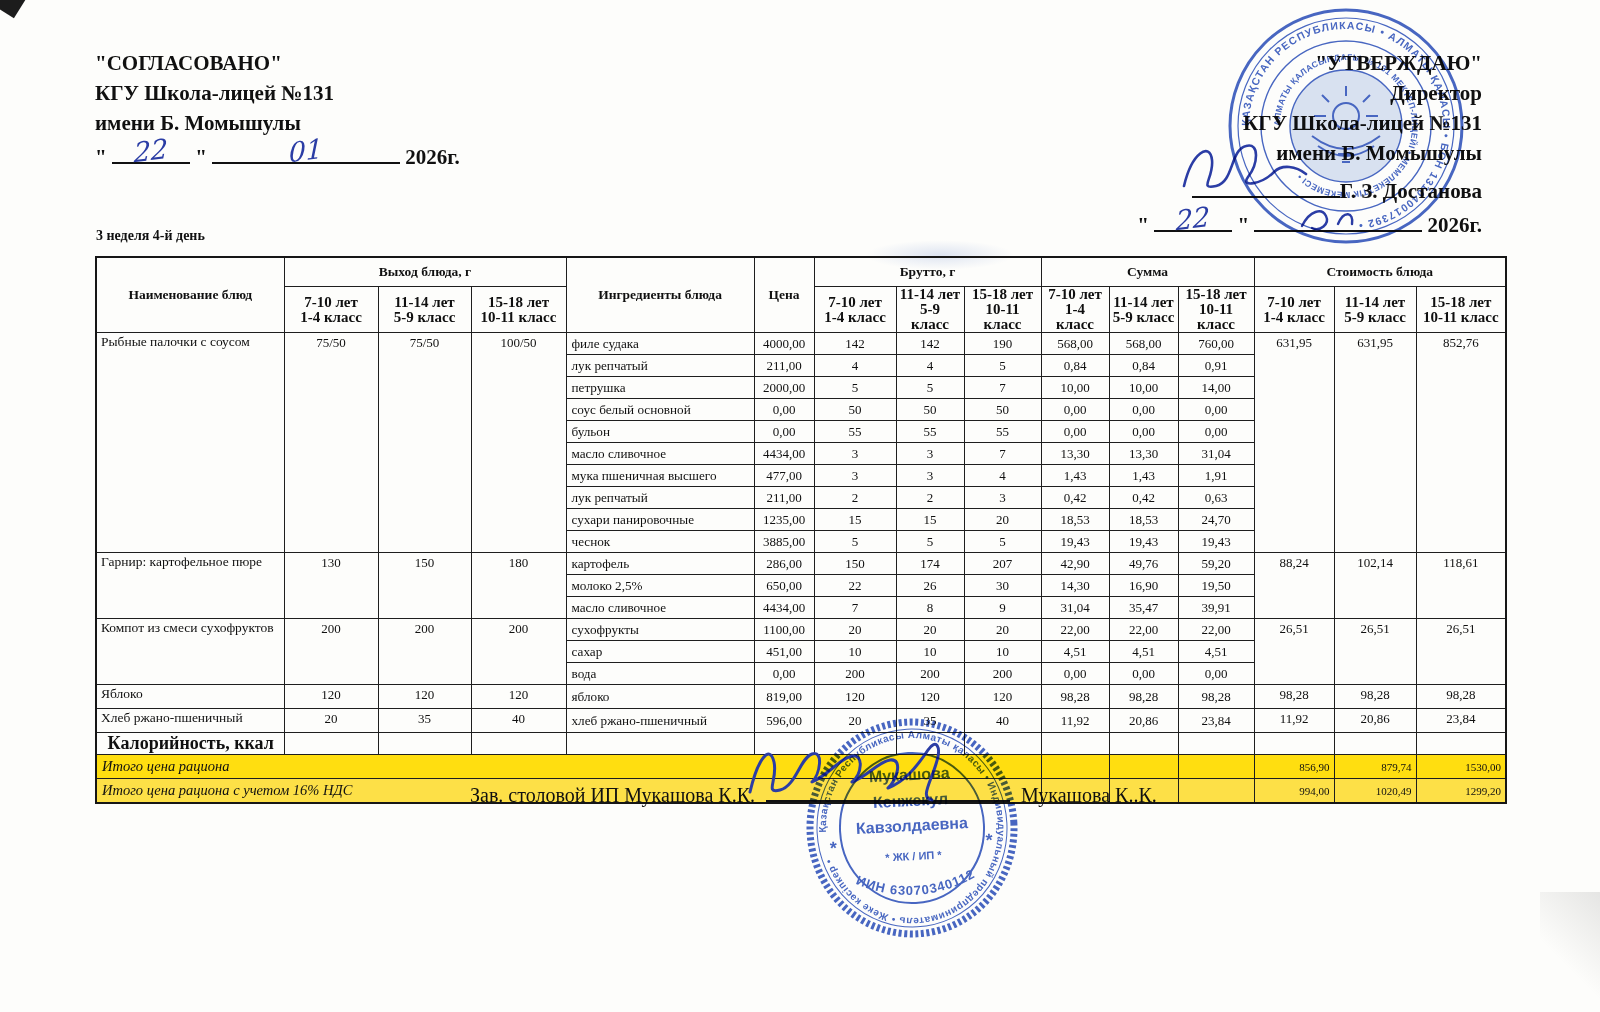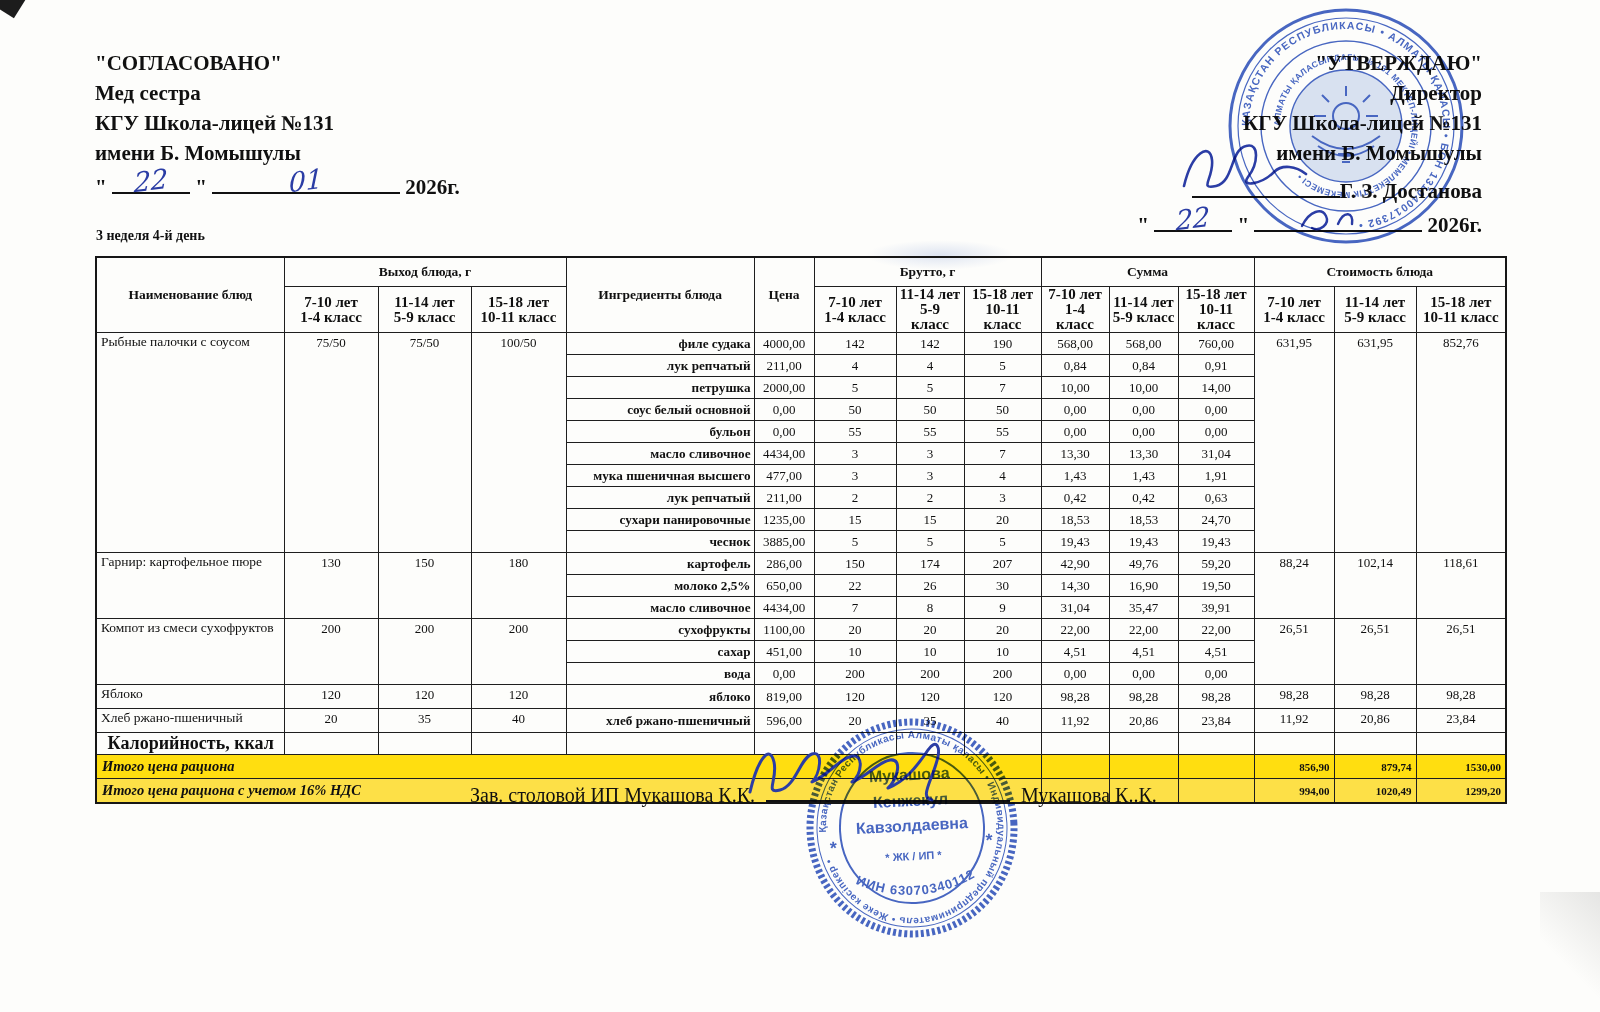--- a/index.html
+++ b/index.html
@@ -41,23 +41,23 @@
     position:absolute;left:95px;top:256px;width:1410px;
     border-collapse:collapse;table-layout:fixed;
     border:2px solid #161616;
   }
   .menu th,.menu td{border:1.5px solid #1e1e1e;padding:0 3px;overflow:hidden;}
   .menu thead tr.gr th{height:28px;font-size:13.5px;font-weight:bold;text-align:center;}
   .menu thead tr.age th{height:42px;font-size:15px;font-weight:bold;text-align:center;white-space:pre-line;line-height:15px;margin-top:30px;}
   .menu tbody td{height:21px;font-size:13px;text-align:center;vertical-align:middle;}
   .menu td.dish{text-align:left;vertical-align:top;font-size:13.5px;padding:1px 2px 0 4px;line-height:16px;}
   .menu td.dishb{font-weight:bold;text-align:center;font-size:18px;padding-left:4px;}
-  .menu td.ing{text-align:right;font-size:13.2px;padding-left:5px;font-weight:bold;}
+  .menu td.ing{text-align:left;font-size:13.2px;padding-left:5px;}
   .menu td.out,.menu td.cost{vertical-align:top;padding-top:2px;}
-  .menu tr.total td{height:23px;font-weight:bold;}
+  .menu tr.total td{height:23px;font-weight:normal;}
   .menu tr.total td.lbl{text-align:left;font-style:italic;font-size:14.5px;padding-left:5px;}
   .menu tr.total td.val{text-align:right;padding-right:4px;font-size:11px;}
   .menu tr.yellow td{background:#FFDE10;}
   .menu tr.peach td{background:#fde047;}
 
   
   .caterer{position:absolute;left:470px;top:780px;font-size:20px;white-space:nowrap;}
   .cul{display:inline-block;width:244px;border-bottom:2.2px solid #111;height:20px;position:relative;margin:0 6px;}
 
   
@@ -69,21 +69,20 @@
 </style>
 </head>
 <body>
 
 <div class="corner-mark"></div>
 <div class="smudge"></div>
 <div class="edge-shade"></div>
 
 <div class="appr left">
   <div>"СОГЛАСОВАНО"</div>
-  <div>Мед сестра</div>
   <div>КГУ Школа-лицей №131</div>
   <div>имени Б. Момышулы</div>
   <div class="daterow">
     <span>"</span>
     <span class="ul w80"><span class="hand">22</span></span>
     <span>"</span>
     <span class="ul w190"><span class="hand">01</span></span>
     <span>2026г.</span>
   </div>
 </div>

